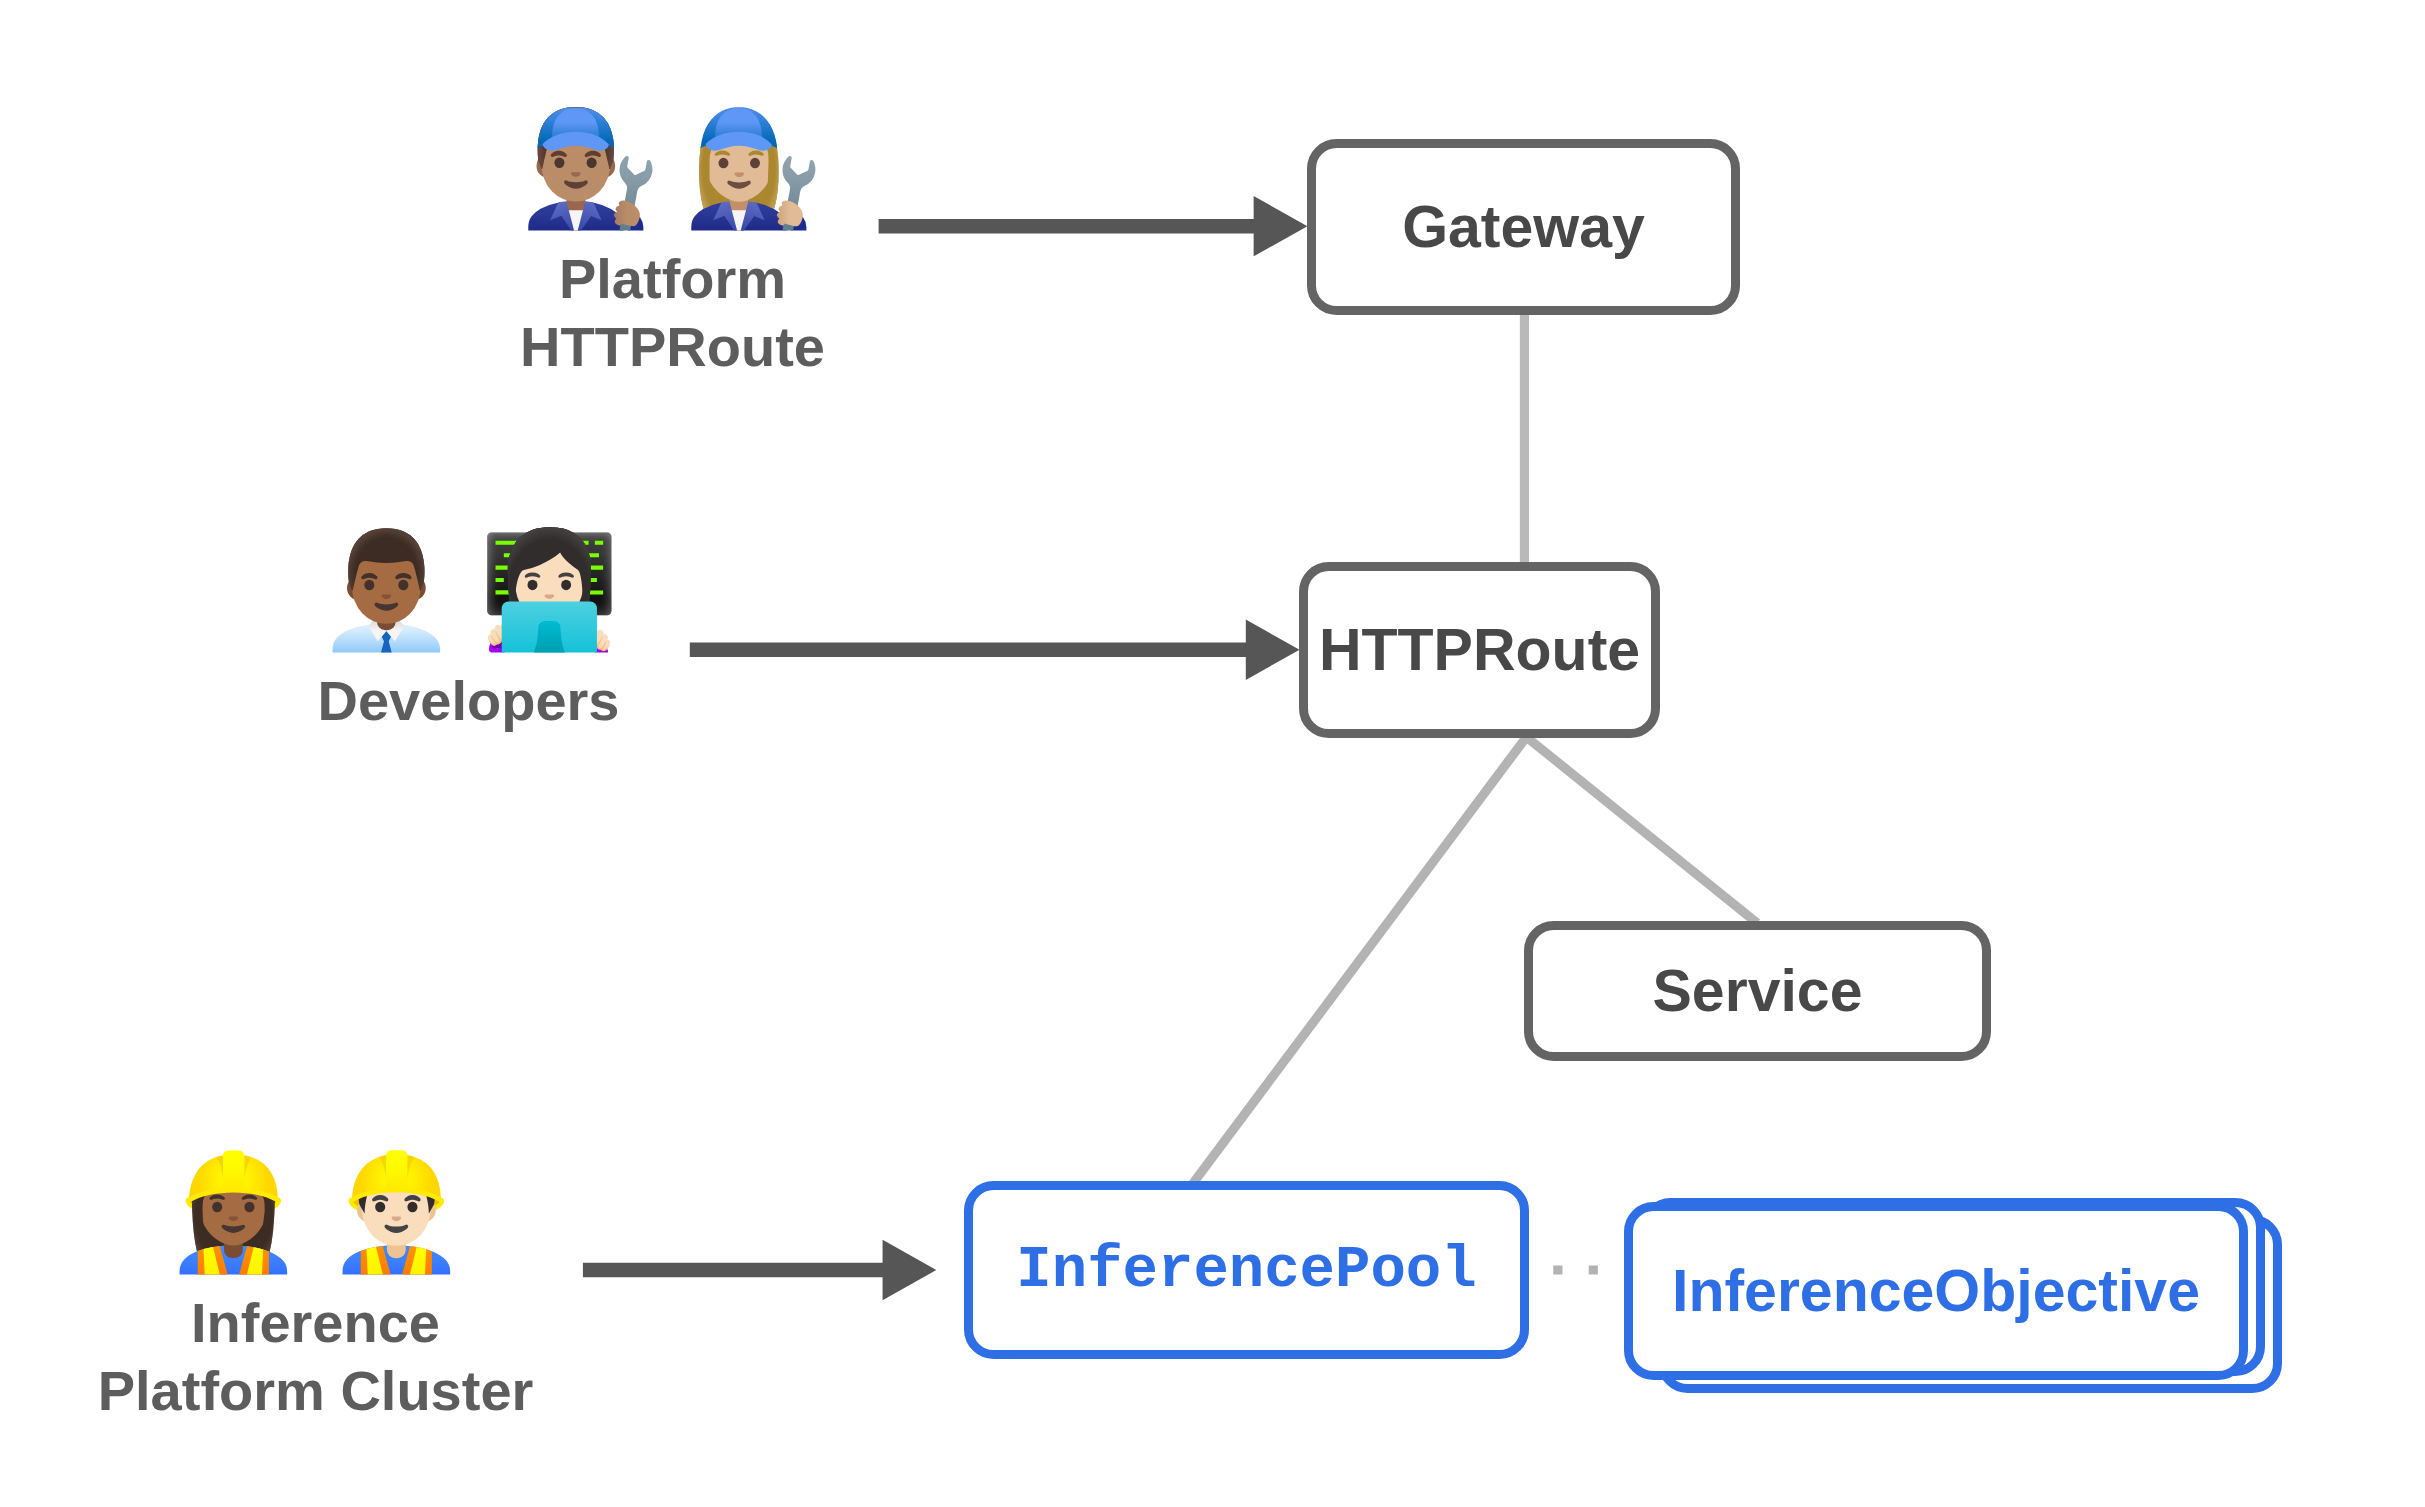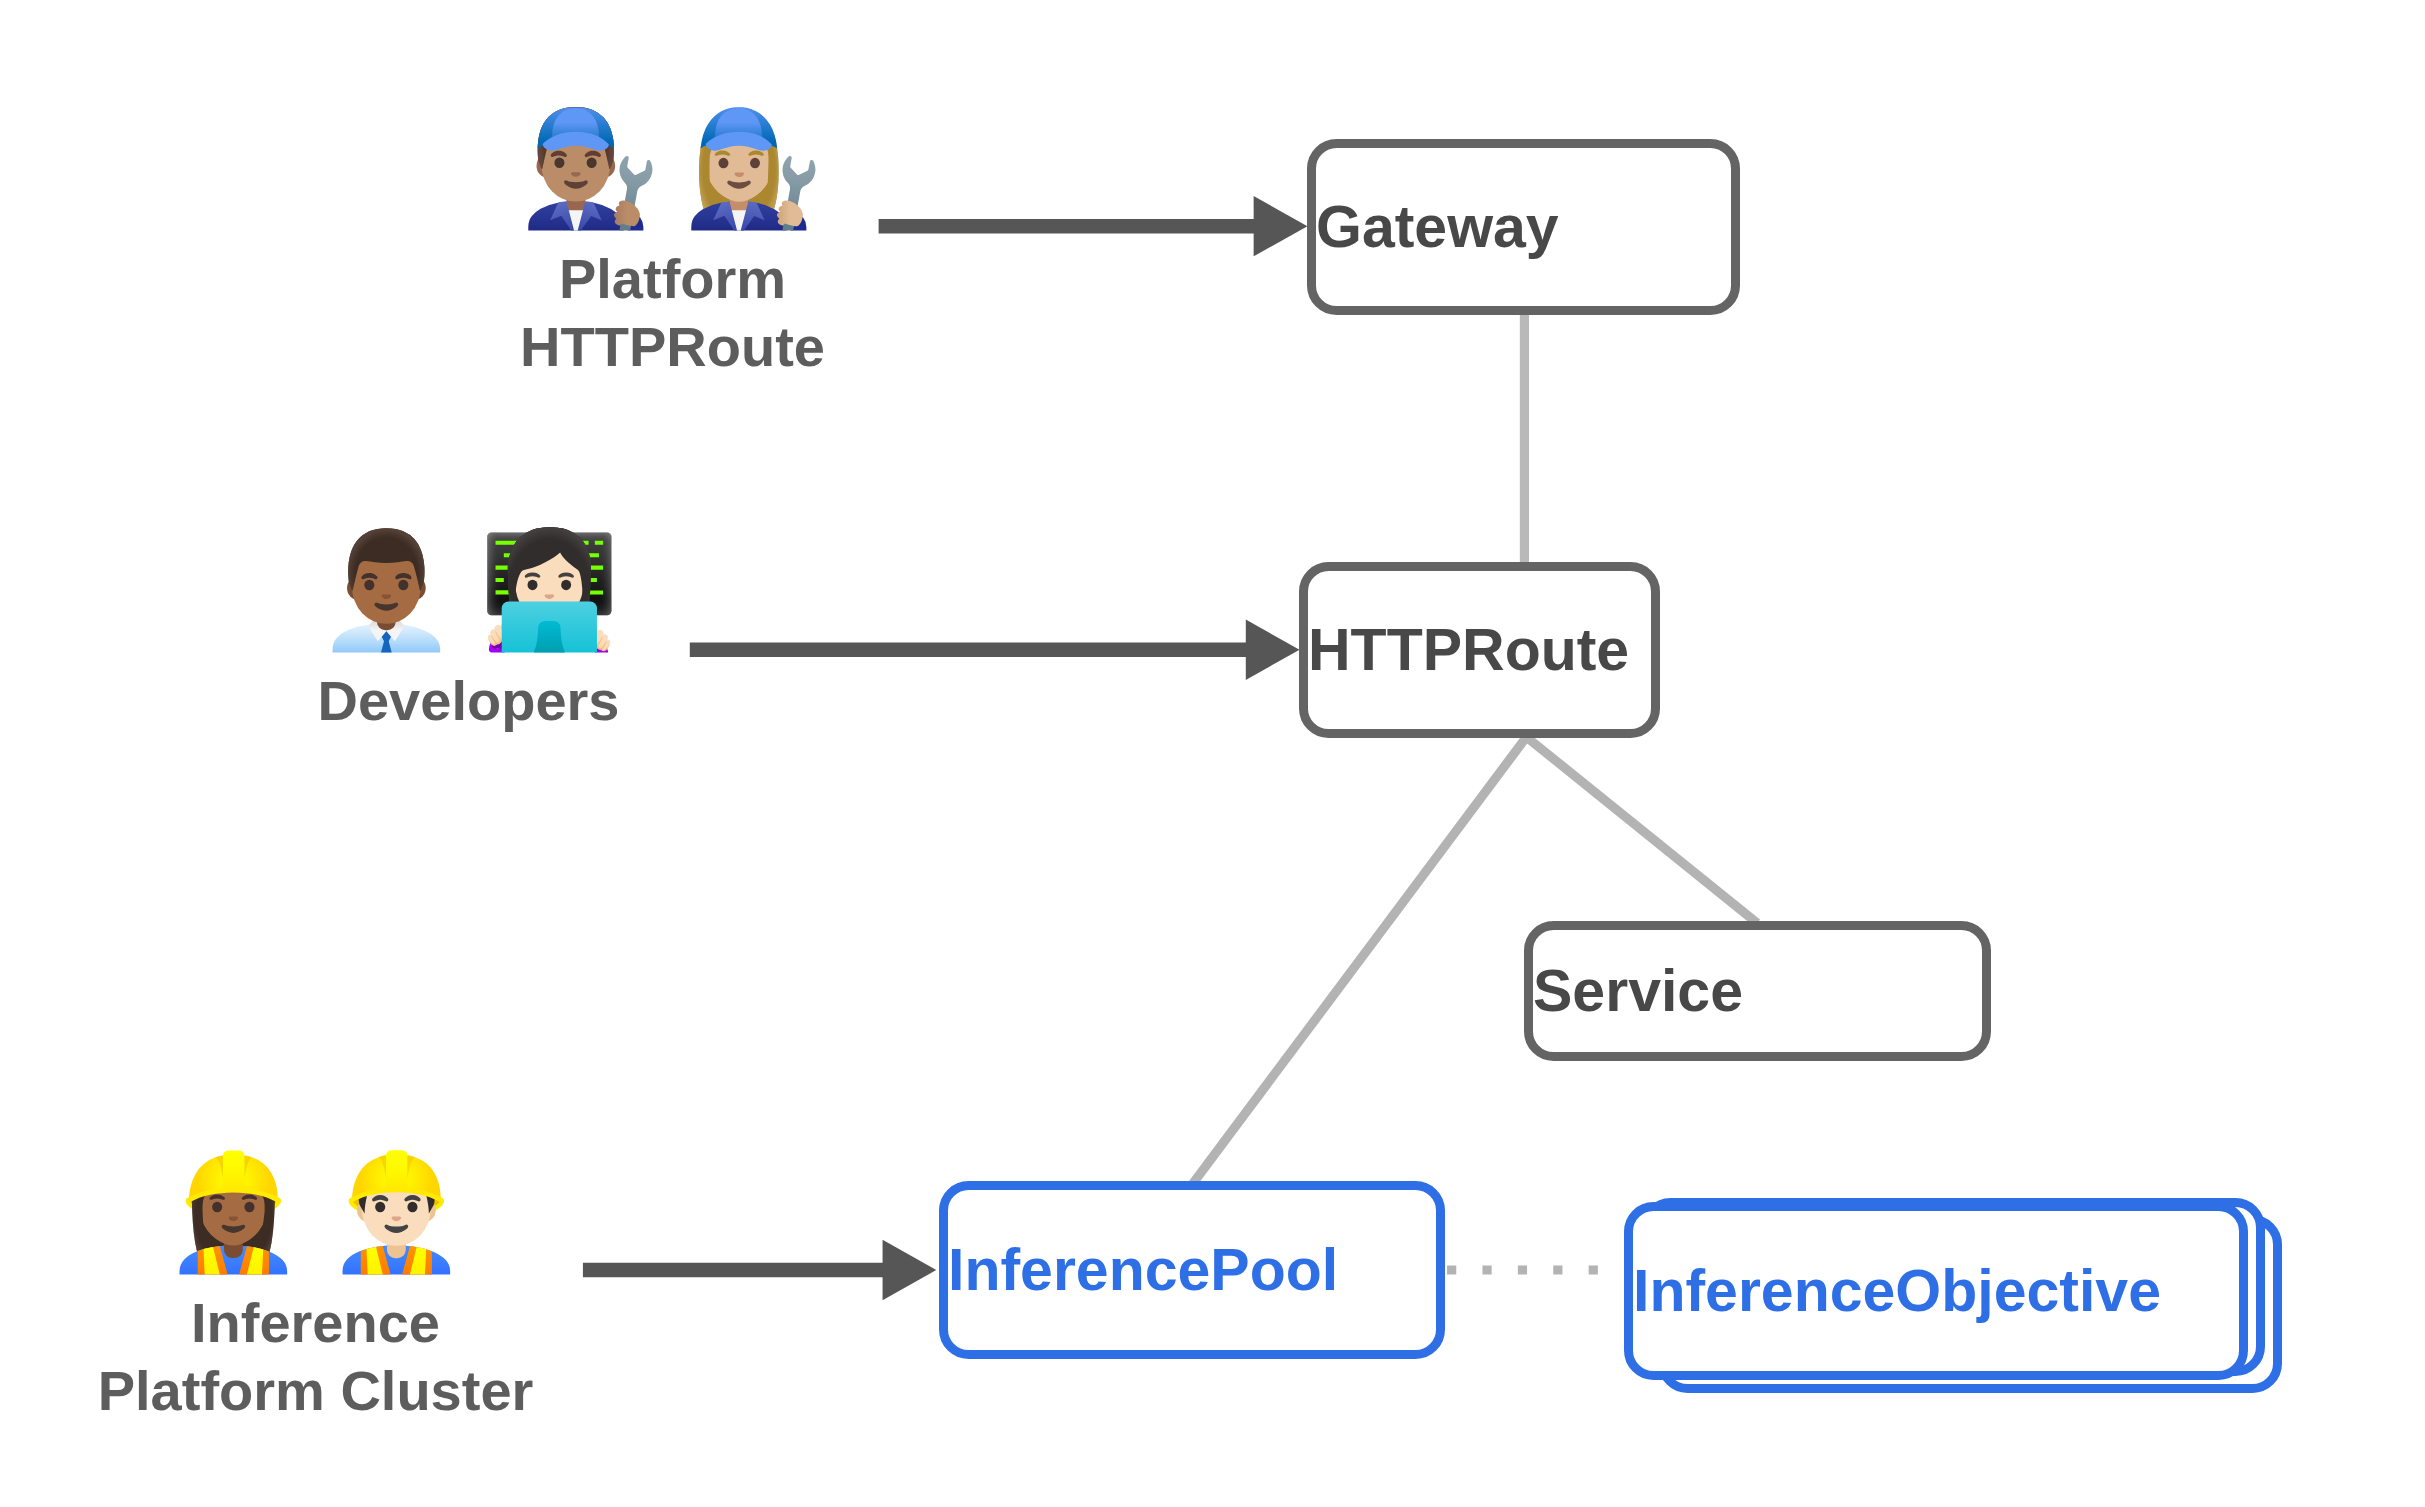--- a/index.html
+++ b/index.html
@@ -16,31 +16,31 @@
     width: 2426px; height: 1508px;
     pointer-events: none;
   }
   
   .node {
     position: absolute;
     box-sizing: border-box;
     background: #ffffff;
     border: 9.8px solid #646464;
     border-radius: 29.5px;
-    display: flex; align-items: center; 
+    display: flex; align-items: center; justify-content: center;
     font-weight: bold;
     font-size: 59px;
     color: #484848;
     white-space: nowrap;
   }
   .node.blue { border-color: #2e6fe6; color: #2e6fe6; }
   #node-gateway        { left: 1307px; top: 139px;  width: 433px; height: 176px; }
   #node-httproute      { left: 1299px; top: 562px;  width: 361px; height: 176px; }
   #node-service        { left: 1524px; top: 921px; width: 467px; height: 140px; }
-  #node-inference-pool { left: 939px; top: 1181px; width: 506px; height: 178px; }
+  #node-inference-pool { left: 964px; top: 1181px; width: 565px; height: 178px; font-family: Liberation Mono, monospace; }
   .stack-layer-back  { left: 1658px; top: 1215px; width: 624px; height: 178px; }
   .stack-layer-mid   { left: 1641px; top: 1198px; width: 624px; height: 178px; }
   #node-inference-objective { left: 1624px; top: 1181px; width: 624px; height: 178px; margin-top: 21px; }
   
   .actor {
     position: absolute;
     text-align: center;
     color: #5d5d5d;
   }
   .actor .emojis {

